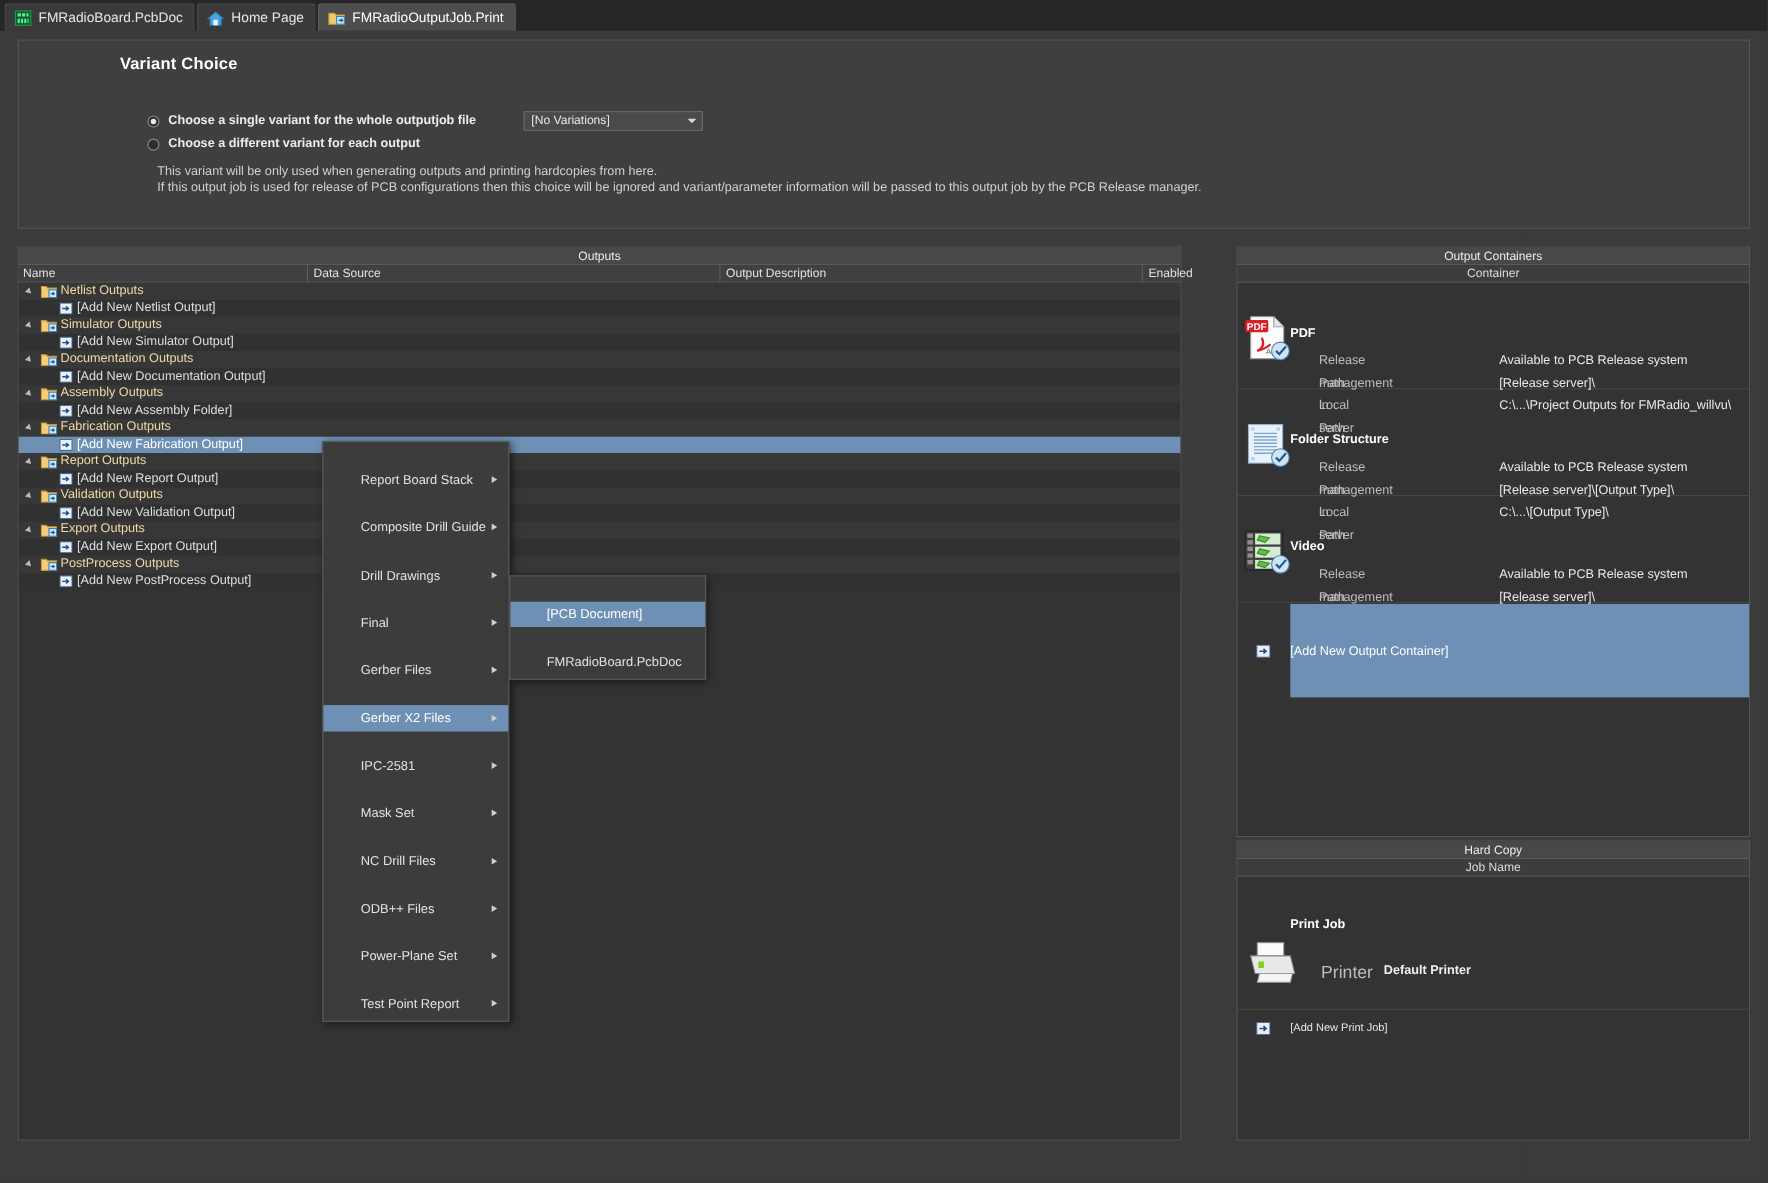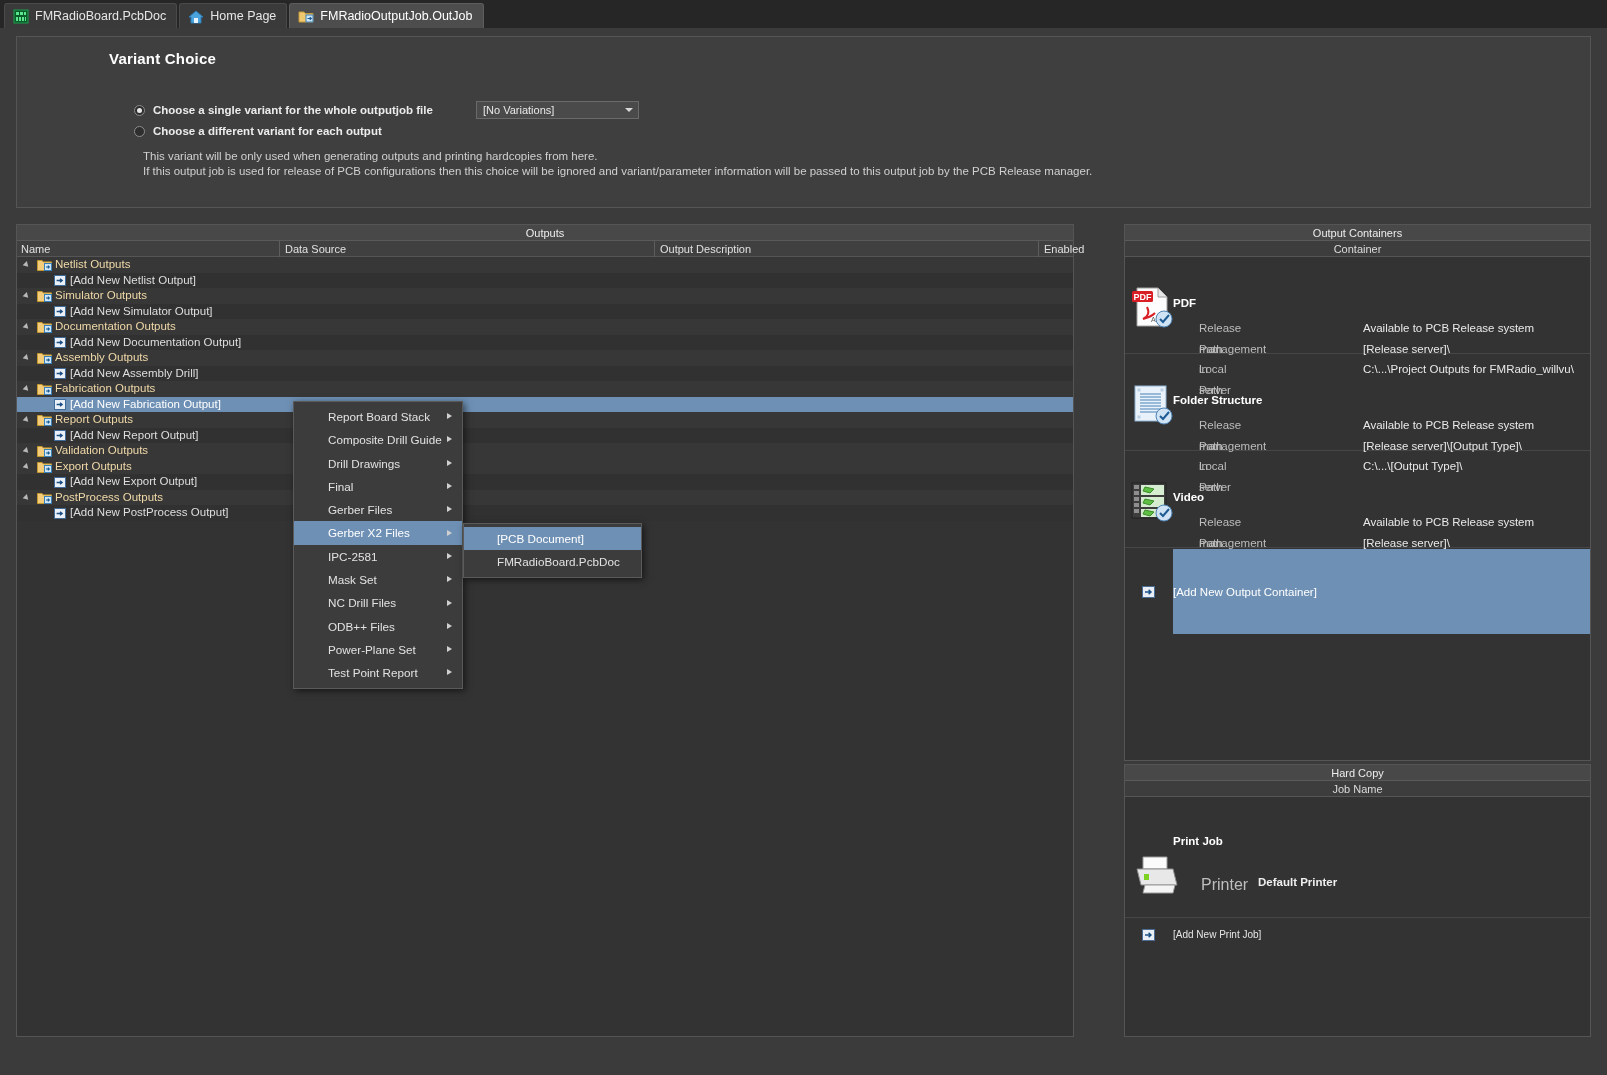--- a/index.html
+++ b/index.html
@@ -161,21 +161,21 @@
     padding: 3px 0;
     z-index: 40;
   }
   .ctx-main { left: 293px; top: 401px; width: 170px; }
   .ctx-sub  { left: 463px; top: 523px; width: 179px; }
   .ctx-item {
     position: relative;
     height: 23.3px; line-height: 23.3px;
     padding-left: 34px; padding-right: 22px;
     font-size: 11.7px; color: #e2e2e2;
-    white-space: nowrap; cursor: pointer;
+    white-space: nowrap; cursor: pointer; margin-top: 20px;
   }
   .ctx-item.hl { background: #6e90b4; color: #ffffff; }
   .ctx-item .ctx-arrow {
     position: absolute; right: 10px; top: 50%; margin-top: -3.5px;
     width: 0; height: 0;
     border-top: 3.5px solid transparent;
     border-bottom: 3.5px solid transparent;
     border-left: 5px solid #d0d0d0;
   }
   .ctx-sub .ctx-item { padding-left: 33px; }
@@ -275,21 +275,21 @@
       </svg>
       <span>Home Page</span>
     </div>
 
     <div class="tab active">
       <svg class="ticon" viewBox="0 0 16 15">
         <path d="M1 3 h5 l1.4 1.6 H15 V13 H1 Z" fill="#f0c870" stroke="#c79b3c"></path>
         <rect x="8" y="6" width="7" height="7" fill="#cfe6f7" stroke="#3a7fb5"></rect>
         <path d="M9.5 9.5 h3.5 M11.8 8.1 l1.5 1.4 l-1.5 1.4" stroke="#1a5b8f" fill="none" stroke-width="1.2"></path>
       </svg>
-      <span>FMRadioOutputJob.OutJob</span>
+      <span>FMRadioOutputJob.Print</span>
     </div>
   </div>
 
   <div class="variant-panel">
     <div class="vc-title">Variant Choice</div>
 
     <div class="vc-opt1">
       <span class="radio on"></span>
       <span class="vc-opt-label">Choose a single variant for the whole outputjob file</span>
     </div>
@@ -374,21 +374,21 @@
               <rect x="7.5" y="4.5" width="7" height="7" fill="#cfe6f7" stroke="#3a7fb5"></rect>
               <path d="M9 8 h3 M10.9 6.7 L12.3 8 L10.9 9.3" stroke="#1a5b8f" fill="none" stroke-width="1.1"></path>
             </svg></span>
           <span class="tlabel">Assembly Outputs</span>
         </div>
         <div class="trow itm even">
           <span class="t-ico"><svg viewBox="0 0 12 11">
               <rect x="0.5" y="0.5" width="11" height="10" fill="#eaf0f6" stroke="#3f6b9b"></rect>
               <path d="M2.6 5.5 h4.6 M6 3.7 L8.2 5.5 L6 7.3" stroke="#1b4f86" fill="none" stroke-width="1.3"></path>
             </svg></span>
-          <span class="tlabel">[Add New Assembly Drill]</span>
+          <span class="tlabel">[Add New Assembly Folder]</span>
         </div>
         <div class="trow grp odd">
           <span class="t-exp"></span>
           <span class="t-ico"><svg viewBox="0 0 15 12">
               <path d="M0.5 1.5 h4.6 l1.2 1.4 H14.5 V11.5 H0.5 Z" fill="#f3cd7c" stroke="#c3992f"></path>
               <rect x="7.5" y="4.5" width="7" height="7" fill="#cfe6f7" stroke="#3a7fb5"></rect>
               <path d="M9 8 h3 M10.9 6.7 L12.3 8 L10.9 9.3" stroke="#1a5b8f" fill="none" stroke-width="1.1"></path>
             </svg></span>
           <span class="tlabel">Fabrication Outputs</span>
         </div>
@@ -416,20 +416,27 @@
           <span class="tlabel">[Add New Report Output]</span>
         </div>
         <div class="trow grp odd">
           <span class="t-exp"></span>
           <span class="t-ico"><svg viewBox="0 0 15 12">
               <path d="M0.5 1.5 h4.6 l1.2 1.4 H14.5 V11.5 H0.5 Z" fill="#f3cd7c" stroke="#c3992f"></path>
               <rect x="7.5" y="4.5" width="7" height="7" fill="#cfe6f7" stroke="#3a7fb5"></rect>
               <path d="M9 8 h3 M10.9 6.7 L12.3 8 L10.9 9.3" stroke="#1a5b8f" fill="none" stroke-width="1.1"></path>
             </svg></span>
           <span class="tlabel">Validation Outputs</span>
+        </div>
+        <div class="trow itm even">
+          <span class="t-ico"><svg viewBox="0 0 12 11">
+              <rect x="0.5" y="0.5" width="11" height="10" fill="#eaf0f6" stroke="#3f6b9b"></rect>
+              <path d="M2.6 5.5 h4.6 M6 3.7 L8.2 5.5 L6 7.3" stroke="#1b4f86" fill="none" stroke-width="1.3"></path>
+            </svg></span>
+          <span class="tlabel">[Add New Validation Output]</span>
         </div>
         <div class="trow grp odd">
           <span class="t-exp"></span>
           <span class="t-ico"><svg viewBox="0 0 15 12">
               <path d="M0.5 1.5 h4.6 l1.2 1.4 H14.5 V11.5 H0.5 Z" fill="#f3cd7c" stroke="#c3992f"></path>
               <rect x="7.5" y="4.5" width="7" height="7" fill="#cfe6f7" stroke="#3a7fb5"></rect>
               <path d="M9 8 h3 M10.9 6.7 L12.3 8 L10.9 9.3" stroke="#1a5b8f" fill="none" stroke-width="1.1"></path>
             </svg></span>
           <span class="tlabel">Export Outputs</span>
         </div>

